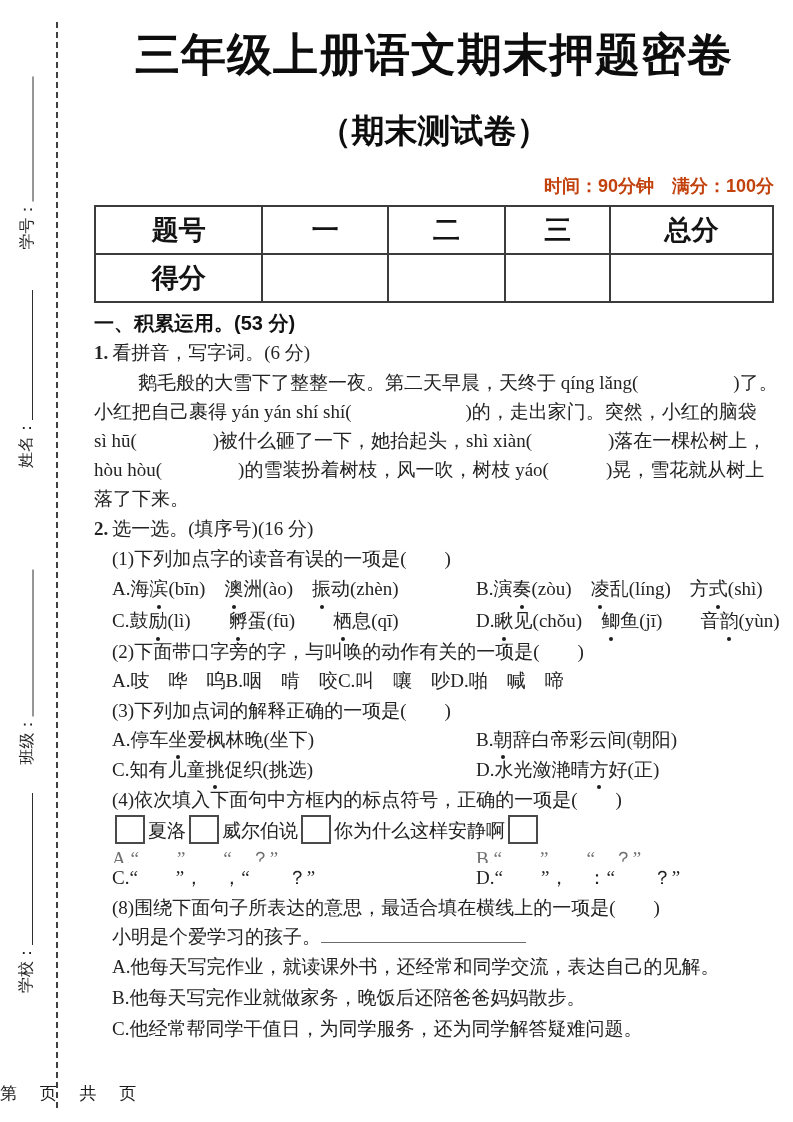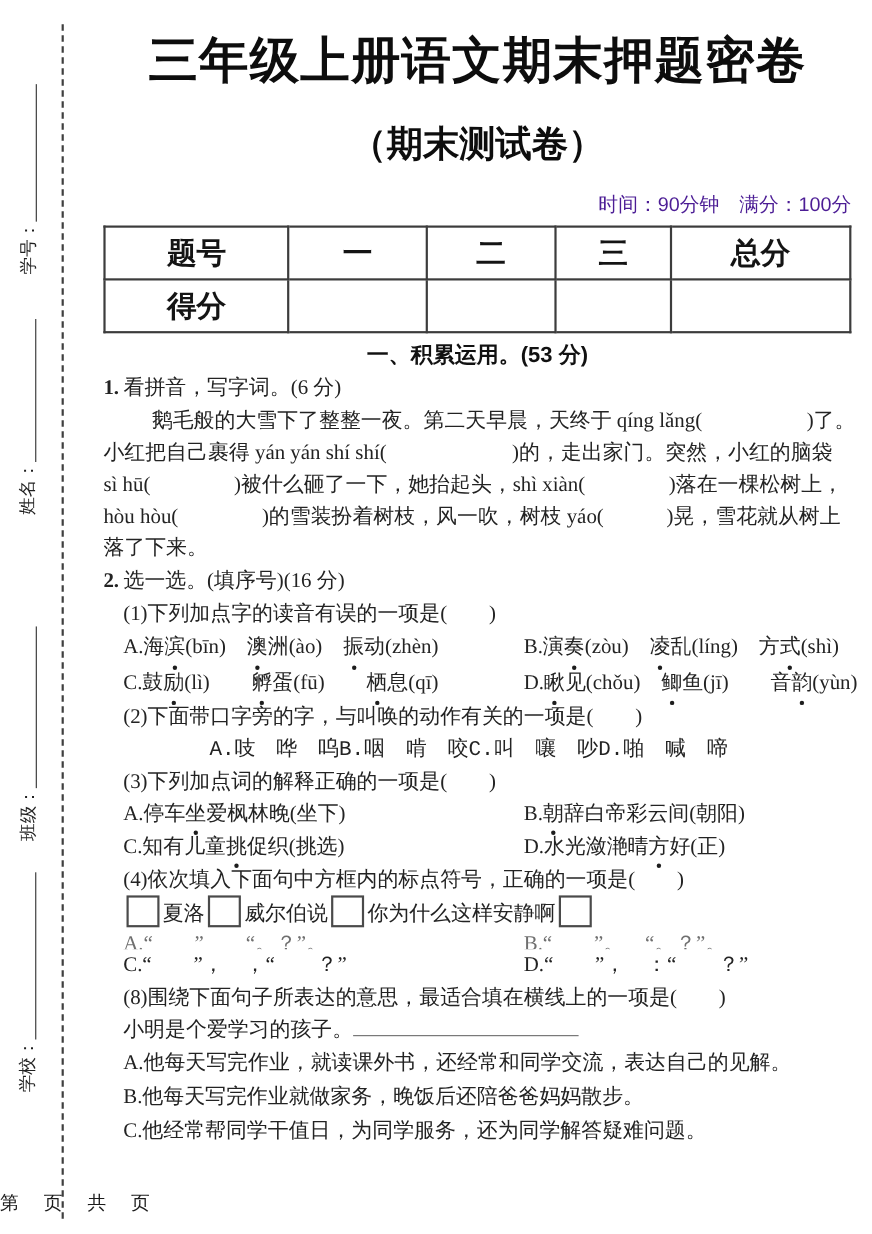--- a/index.html
+++ b/index.html
@@ -28,44 +28,44 @@
     font-weight:900;font-size:45px;line-height:62px;text-align:center;
     letter-spacing:1px;color:#0d0d0d;
   }
   .subtitle{
     font-family:"Liberation Sans","DejaVu Sans",sans-serif;
     font-weight:900;font-size:33px;line-height:46px;text-align:center;
     margin-top:22px;color:#0d0d0d;
   }
   .meta{
     margin-top:20px;text-align:right;font-size:18px;line-height:24px;
-    font-family:"Liberation Sans","DejaVu Sans",sans-serif;font-weight:400;color:#4c1d95;
+    font-family:"Liberation Sans","DejaVu Sans",sans-serif;font-weight:700;color:#c2410c;
   }
   table.score{
     width:100%;margin-top:7px;border-collapse:collapse;table-layout:fixed;
     font-family:"Liberation Sans","DejaVu Sans",sans-serif;
   }
   table.score td{
     border:2px solid #3c3c3c;height:44px;text-align:center;vertical-align:middle;
     font-size:27px;font-weight:700;color:#141414;
   }
   .sec-head{
     margin-top:6px;font-size:20px;line-height:28px;font-weight:700;
-    font-family:"Liberation Sans","DejaVu Sans",sans-serif;color:#111;text-align:center;
+    font-family:"Liberation Sans","DejaVu Sans",sans-serif;color:#111;
   }
   .q-head{font-size:19px;line-height:31px;white-space:nowrap;}
   .q-num{font-weight:700;margin-right:4px;}
   .line{font-size:19px;line-height:29px;white-space:nowrap;}
   .indent{text-indent:44px;text-align:center;}
   .sub{margin-left:18px;}
   .opt-row{display:flex;margin-left:18px;font-size:19px;line-height:30px;white-space:nowrap;}
   .opt-row .l{flex:0 0 55%;}
   .opt-row .r{flex:1;}
   .opt-row.tall{line-height:32px;}
-  .opt-row.spread{justify-content:center;padding-right:34px;font-family:Liberation Mono, monospace;}
+  .opt-row.spread{justify-content:flex-start;padding-right:34px;}
   .dt{position:relative;display:inline-block;}
   .dt::after{
     content:'';position:absolute;left:50%;bottom:-4px;width:4px;height:4px;
     margin-left:-2px;border-radius:50%;background:#1d1d1d;
   }
   .boxline{margin-left:18px;font-size:19px;line-height:34px;white-space:nowrap;}
   .pbox{
     display:inline-block;width:26px;height:25px;border:2px solid #4a4a4a;
     vertical-align:-7px;margin:0 3px;background:#fff;
   }

